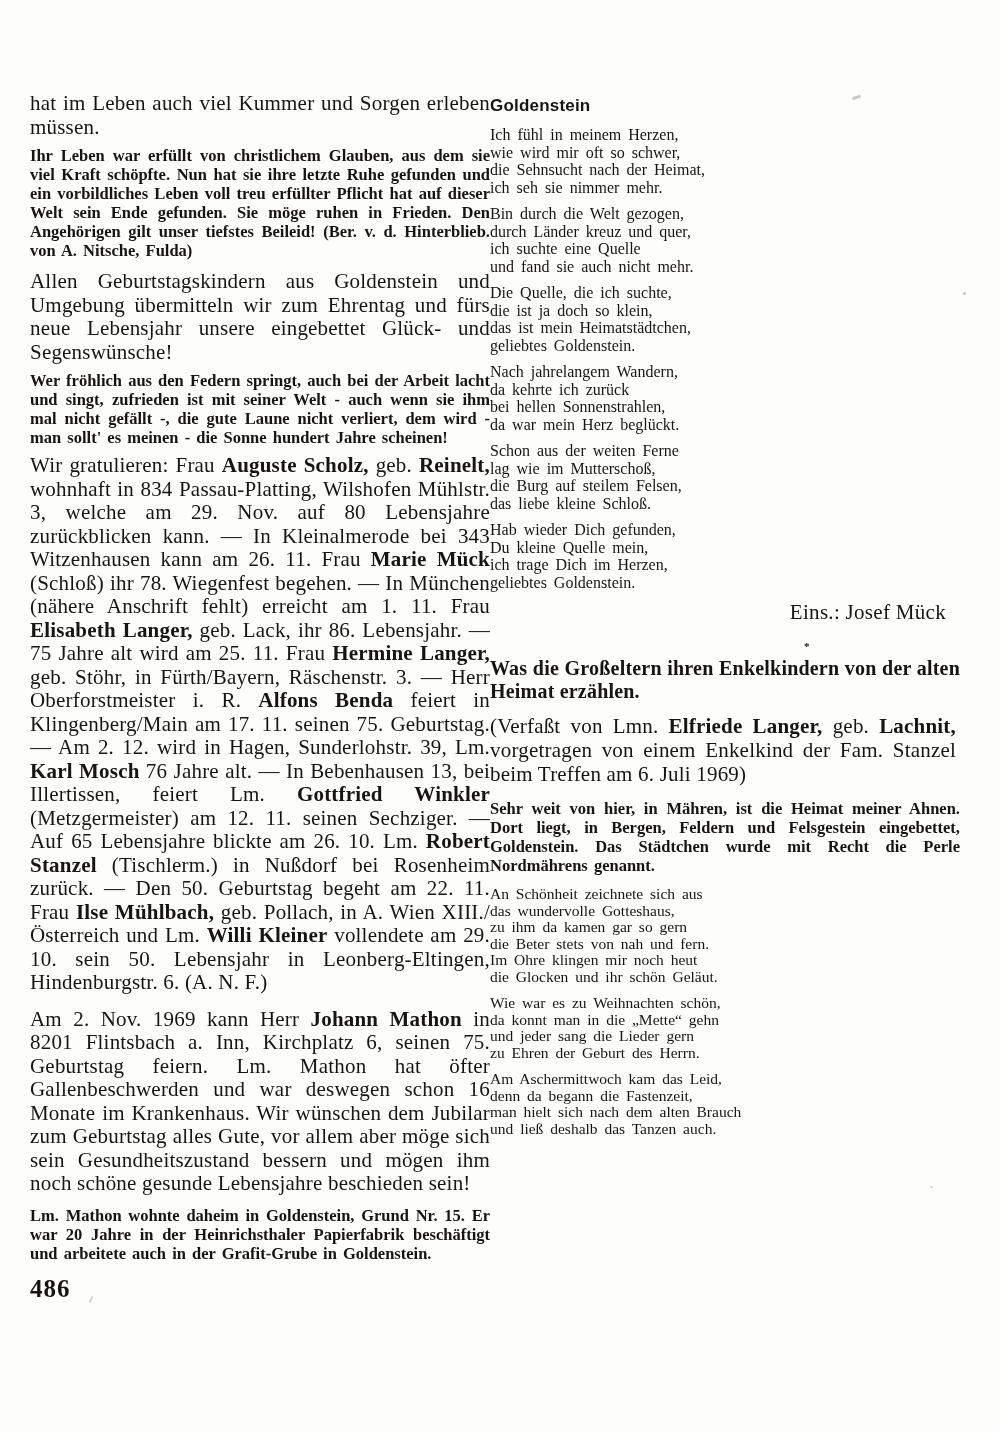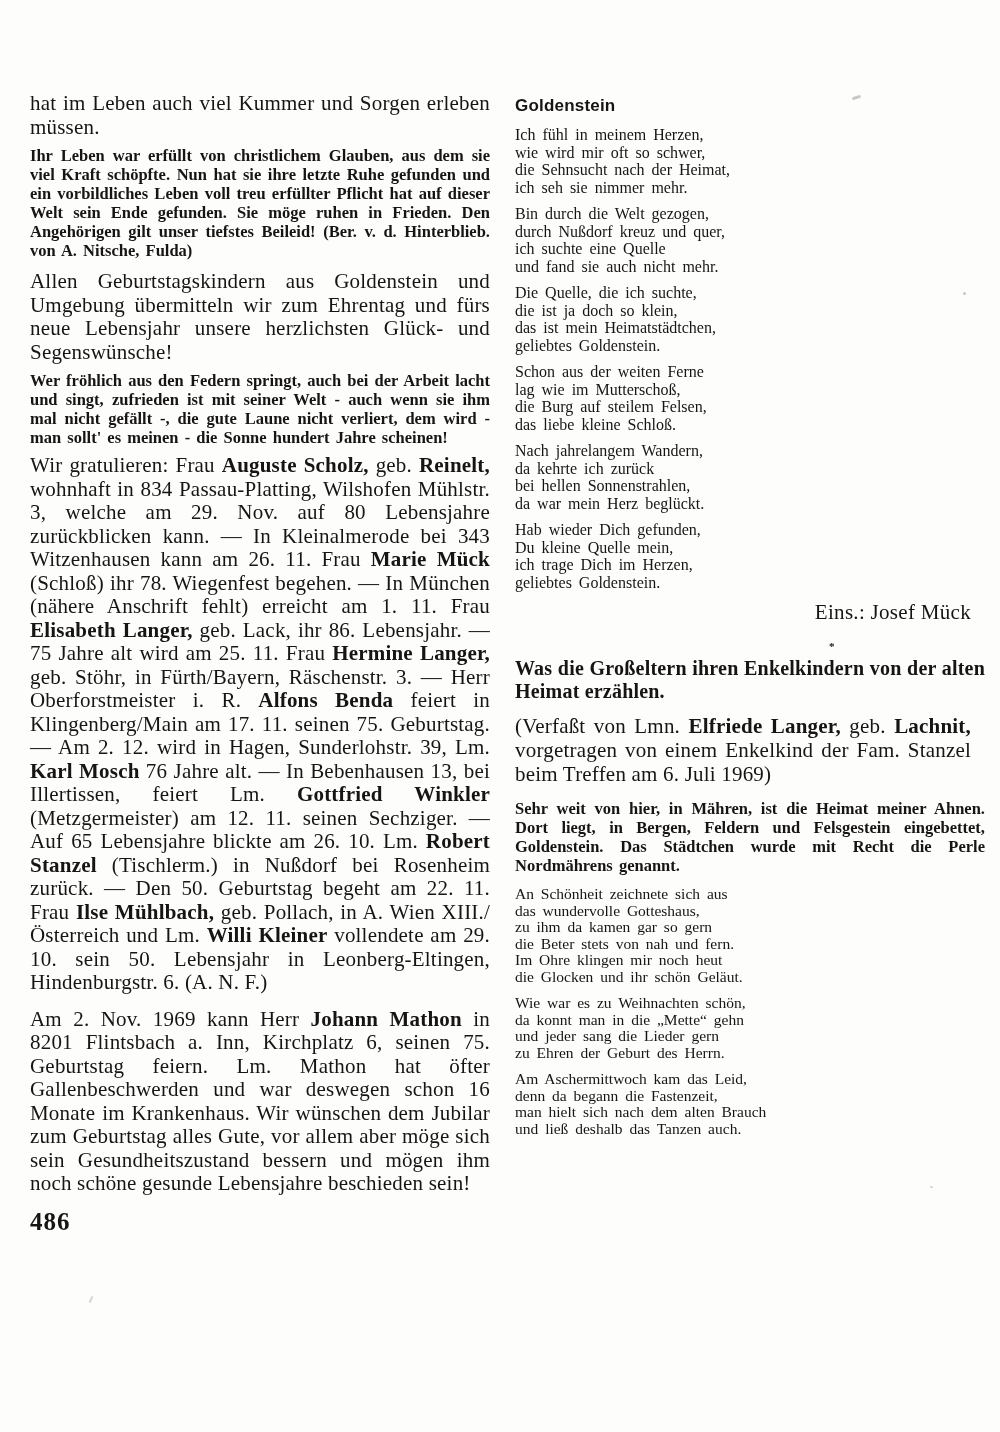--- a/index.html
+++ b/index.html
@@ -11,21 +11,20 @@
     background: #fdfdfb;
     color: #171513;
     font-family: "Liberation Serif", "DejaVu Serif", serif;
     overflow: hidden;
   }
   .columns {
     position: absolute;
     top: 92px;
     left: 30px;
     display: flex;
-    gap: 25px;
   }
   .col-left  { width: 460px; }
   .col-right { width: 470px; }
 
   
   .t-lg {
     font-size: 21px;
     line-height: 23.5px;
     text-align: justify;
     letter-spacing: 0.2px;
@@ -94,21 +93,21 @@
     font-weight: bold;
     text-align: justify;
     margin: 3px 0 11px 0;
     letter-spacing: 0.2px;
   }
   .story-byline {
     font-size: 21px;
     line-height: 24px;
     text-align: justify;
     letter-spacing: 0.2px;
-    margin: 0 14px 13px 0;
+    margin: 0 4px 13px 0;
   }
   .story-intro {
     margin-bottom: 11px;
   }
 
   
   .speck {
     position: absolute;
     background: #9a9a96;
     border-radius: 2px;
@@ -126,50 +125,51 @@
   <div class="speck s1"></div>
   <div class="speck s2"></div>
   <div class="speck s3"></div>
   <div class="speck s4"></div>
 
   <div class="columns">
 
     <div class="col-left">
       <p class="t-lg">hat im Leben auch viel Kummer und Sorgen erleben müssen.</p>
       <p class="t-sm mb-md">Ihr Leben war erfüllt von christlichem Glauben, aus dem sie viel Kraft schöpfte. Nun hat sie ihre letzte Ruhe gefunden und ein vorbildliches Leben voll treu erfüllter Pflicht hat auf dieser Welt sein Ende gefunden. Sie möge ruhen in Frieden. Den Angehörigen gilt unser tiefstes Beileid! (Ber. v. d. Hinterblieb. von A. Nitsche, Fulda)</p>
-      <p class="t-lg">Allen Geburtstagskindern aus Goldenstein und Umgebung übermitteln wir zum Ehrentag und fürs neue Lebensjahr unsere herzlichsten Glück- und Segenswünsche!</p>
+      <p class="t-lg">Allen Geburtstagskindern aus Goldenstein und Umgebung übermitteln wir zum Ehrentag und fürs neue Lebensjahr unsere eingebettet Glück- und Segenswünsche!</p>
       <p class="t-sm">Wer fröhlich aus den Federn springt, auch bei der Arbeit lacht und singt, zufrieden ist mit seiner Welt - auch wenn sie ihm mal nicht gefällt -, die gute Laune nicht verliert, dem wird - man sollt' es meinen - die Sonne hundert Jahre scheinen!</p>
       <p class="t-lg mb-lg"><span>Wir gratulieren: Frau </span><b>Auguste Scholz,</b><span> geb. </span><b>Reinelt,</b><span> wohnhaft in 834 Passau-Platting, Wilshofen Mühlstr. 3, welche am 29. Nov. auf 80 Lebensjahre zurückblicken kann. — In Kleinalmerode bei 343 Witzenhausen kann am 26. 11. Frau </span><b>Marie Mück</b><span> (Schloß) ihr 78. Wiegenfest begehen. — In München (nähere Anschrift fehlt) erreicht am 1. 11. Frau </span><b>Elisabeth Langer,</b><span> geb. Lack, ihr 86. Lebensjahr. — 75 Jahre alt wird am 25. 11. Frau </span><b>Hermine Langer,</b><span> geb. Stöhr, in Fürth/Bayern, Räschenstr. 3. — Herr Oberforstmeister i. R. </span><b>Alfons Benda</b><span> feiert in Klingenberg/Main am 17. 11. seinen 75. Geburtstag. — Am 2. 12. wird in Hagen, Sunderlohstr. 39, Lm. </span><b>Karl Mosch</b><span> 76 Jahre alt. — In Bebenhausen 13, bei Illertissen, feiert Lm. </span><b>Gottfried Winkler</b><span> (Metzgermeister) am 12. 11. seinen Sechziger. — Auf 65 Lebensjahre blickte am 26. 10. Lm. </span><b>Robert Stanzel</b><span> (Tischlerm.) in Nußdorf bei Rosenheim zurück. — Den 50. Geburtstag begeht am 22. 11. Frau </span><b>Ilse Mühlbach,</b><span> geb. Pollach, in A. Wien XIII./Österreich und Lm. </span><b>Willi Kleiner</b><span> vollendete am 29. 10. sein 50. Lebensjahr in Leonberg-Eltingen, Hindenburgstr. 6. (A. N. F.)</span></p>
       <p class="t-lg mb-md"><span>Am 2. Nov. 1969 kann Herr </span><b>Johann Mathon</b><span> in 8201 Flintsbach a. Inn, Kirchplatz 6, seinen 75. Geburtstag feiern. Lm. Mathon hat öfter Gallenbeschwerden und war deswegen schon 16 Monate im Krankenhaus. Wir wünschen dem Jubilar zum Geburtstag alles Gute, vor allem aber möge sich sein Gesundheitszustand bessern und mögen ihm noch schöne gesunde Lebensjahre beschieden sein!</span></p>
+      <p class="t-sm">Lm. Mathon wohnte daheim in Goldenstein, Grund Nr. 15. Er war 20 Jahre in der Heinrichsthaler Papierfabrik beschäftigt und arbeitete auch in der Grafit-Grube in Goldenstein.</p>
       <div class="page-number">486</div>
     </div>
 
     <div class="col-right">
       <h3 class="poem-title">Goldenstein</h3>
 
       <div class="stanza">Ich fühl in meinem Herzen,
 wie wird mir oft so schwer,
 die Sehnsucht nach der Heimat,
 ich seh sie nimmer mehr.</div>
       <div class="stanza">Bin durch die Welt gezogen,
-durch Nußdorf kreuz und quer,
+durch Länder kreuz und quer,
 ich suchte eine Quelle
 und fand sie auch nicht mehr.</div>
       <div class="stanza">Die Quelle, die ich suchte,
 die ist ja doch so klein,
 das ist mein Heimatstädtchen,
 geliebtes Goldenstein.</div>
+      <div class="stanza">Nach jahrelangem Wandern,
+da kehrte ich zurück
+bei hellen Sonnenstrahlen,
+da war mein Herz beglückt.</div>
       <div class="stanza">Schon aus der weiten Ferne
 lag wie im Mutterschoß,
 die Burg auf steilem Felsen,
 das liebe kleine Schloß.</div>
-      <div class="stanza">Nach jahrelangem Wandern,
-da kehrte ich zurück
-bei hellen Sonnenstrahlen,
-da war mein Herz beglückt.</div>
       <div class="stanza">Hab wieder Dich gefunden,
 Du kleine Quelle mein,
 ich trage Dich im Herzen,
 geliebtes Goldenstein.</div>
 
       <p class="poem-attribution">Eins.: Josef Mück</p>
       <div class="footnote-mark">*</div>
 
       <h4 class="story-title">Was die Großeltern ihren Enkelkindern von der alten Heimat erzählen.</h4>
       <p class="story-byline"><span>(Verfaßt von Lmn. </span><b>Elfriede Langer,</b><span> geb. </span><b>Lachnit,</b><span> vorgetragen von einem Enkelkind der Fam. Stanzel beim Treffen am 6. Juli 1969)</span></p>

